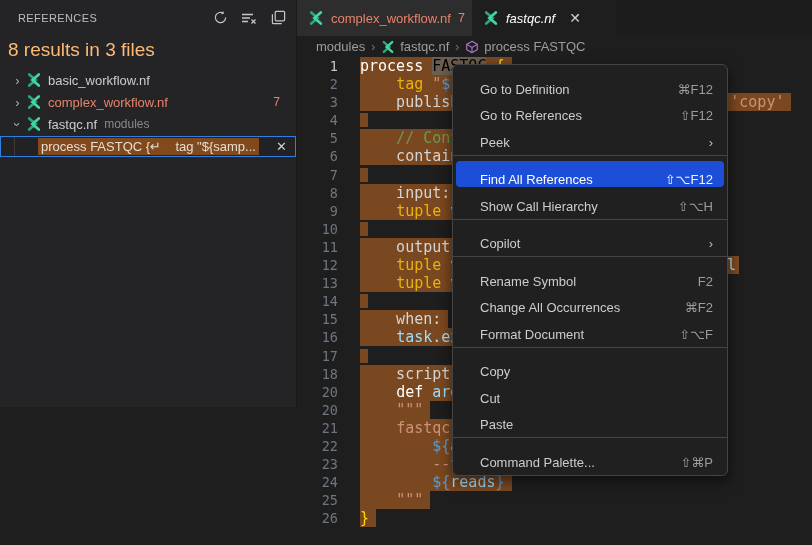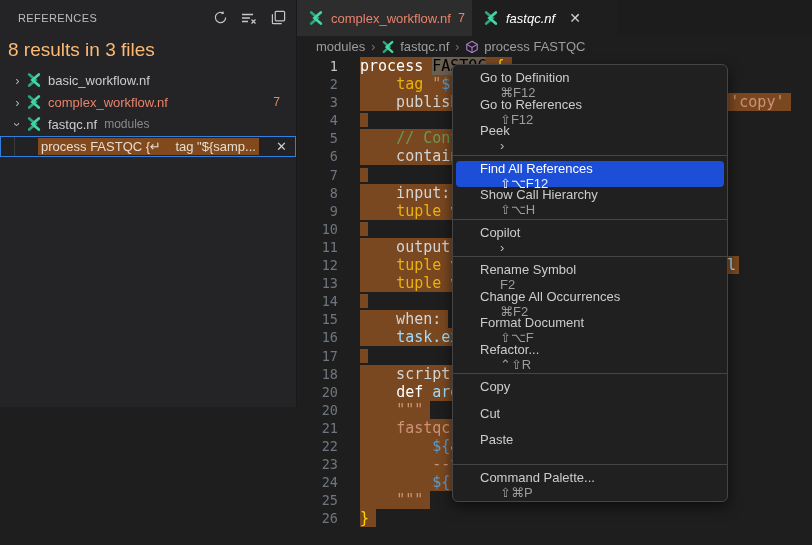--- a/index.html
+++ b/index.html
@@ -55,21 +55,21 @@
   .selbg{background:#7a4820;padding-right:7px;}
   .stub{display:inline-block;width:8px;height:14px;margin-top:2px;background:#7a4820;}
   .tail{position:absolute;top:0;background:#7a4820;padding:0 3px;}
   .c-kw{color:#ffffff}.c-fn{color:#eab308}.c-tx{color:#d4d4d4}.c-cm{color:#6a9955}
   .c-st{color:#ce9178}.c-vb{color:#9cdcfe}.c-ip{color:#569cd6}.c-br{color:#ffd700}.c-esc{color:#d7ba7d}
   .c-wh{background:#6b5f50;}
 
   
   .menu{position:absolute;left:452px;top:64px;width:276px;background:#202020;border:1px solid #454545;
         border-radius:6px;box-shadow:0 5px 14px rgba(0,0,0,.55);padding:5px 0;box-sizing:border-box;z-index:50;}
-  .menu-item{display:flex;align-items:flex-start;height:26.5px;padding:0 14px 0 27px;font-size:13px;color:#cccccc;flex-direction:column;}
+  .menu-item{display:flex;align-items:flex-end;height:26.5px;padding:0 14px 0 27px;font-size:13px;color:#cccccc;}
   .menu-item .lbl{flex:1;}
   .menu-item .key{color:#9d9d9d;margin-left:20px;}
   .menu-item .sub{color:#bababa;margin-left:20px;font-size:13px;}
   .menu-item.selected{background:#1d4ed8;color:#ffffff;margin:0 3px;padding:0 11px 0 24px;border-radius:4px;}
   .menu-item.selected .key{color:#eef4fb;}
   .menu-sep{height:1px;background:#454545;margin:5px 0;}
   svg{display:block;}
 </style>
 </head>
 <body>
@@ -253,24 +253,20 @@
         <span class="key">F2</span>
       </div>
       <div class="menu-item">
         <span class="lbl">Change All Occurrences</span>
         <span class="key">⌘F2</span>
       </div>
       <div class="menu-item">
         <span class="lbl">Format Document</span>
         <span class="key">⇧⌥F</span>
       </div>
-      <div class="menu-item">
-        <span class="lbl">Refactor...</span>
-        <span class="key">⌃⇧R</span>
-      </div>
       <div class="menu-sep"></div>
       <div class="menu-item">
         <span class="lbl">Copy</span>
       </div>
       <div class="menu-item">
         <span class="lbl">Cut</span>
       </div>
       <div class="menu-item">
         <span class="lbl">Paste</span>
       </div>

